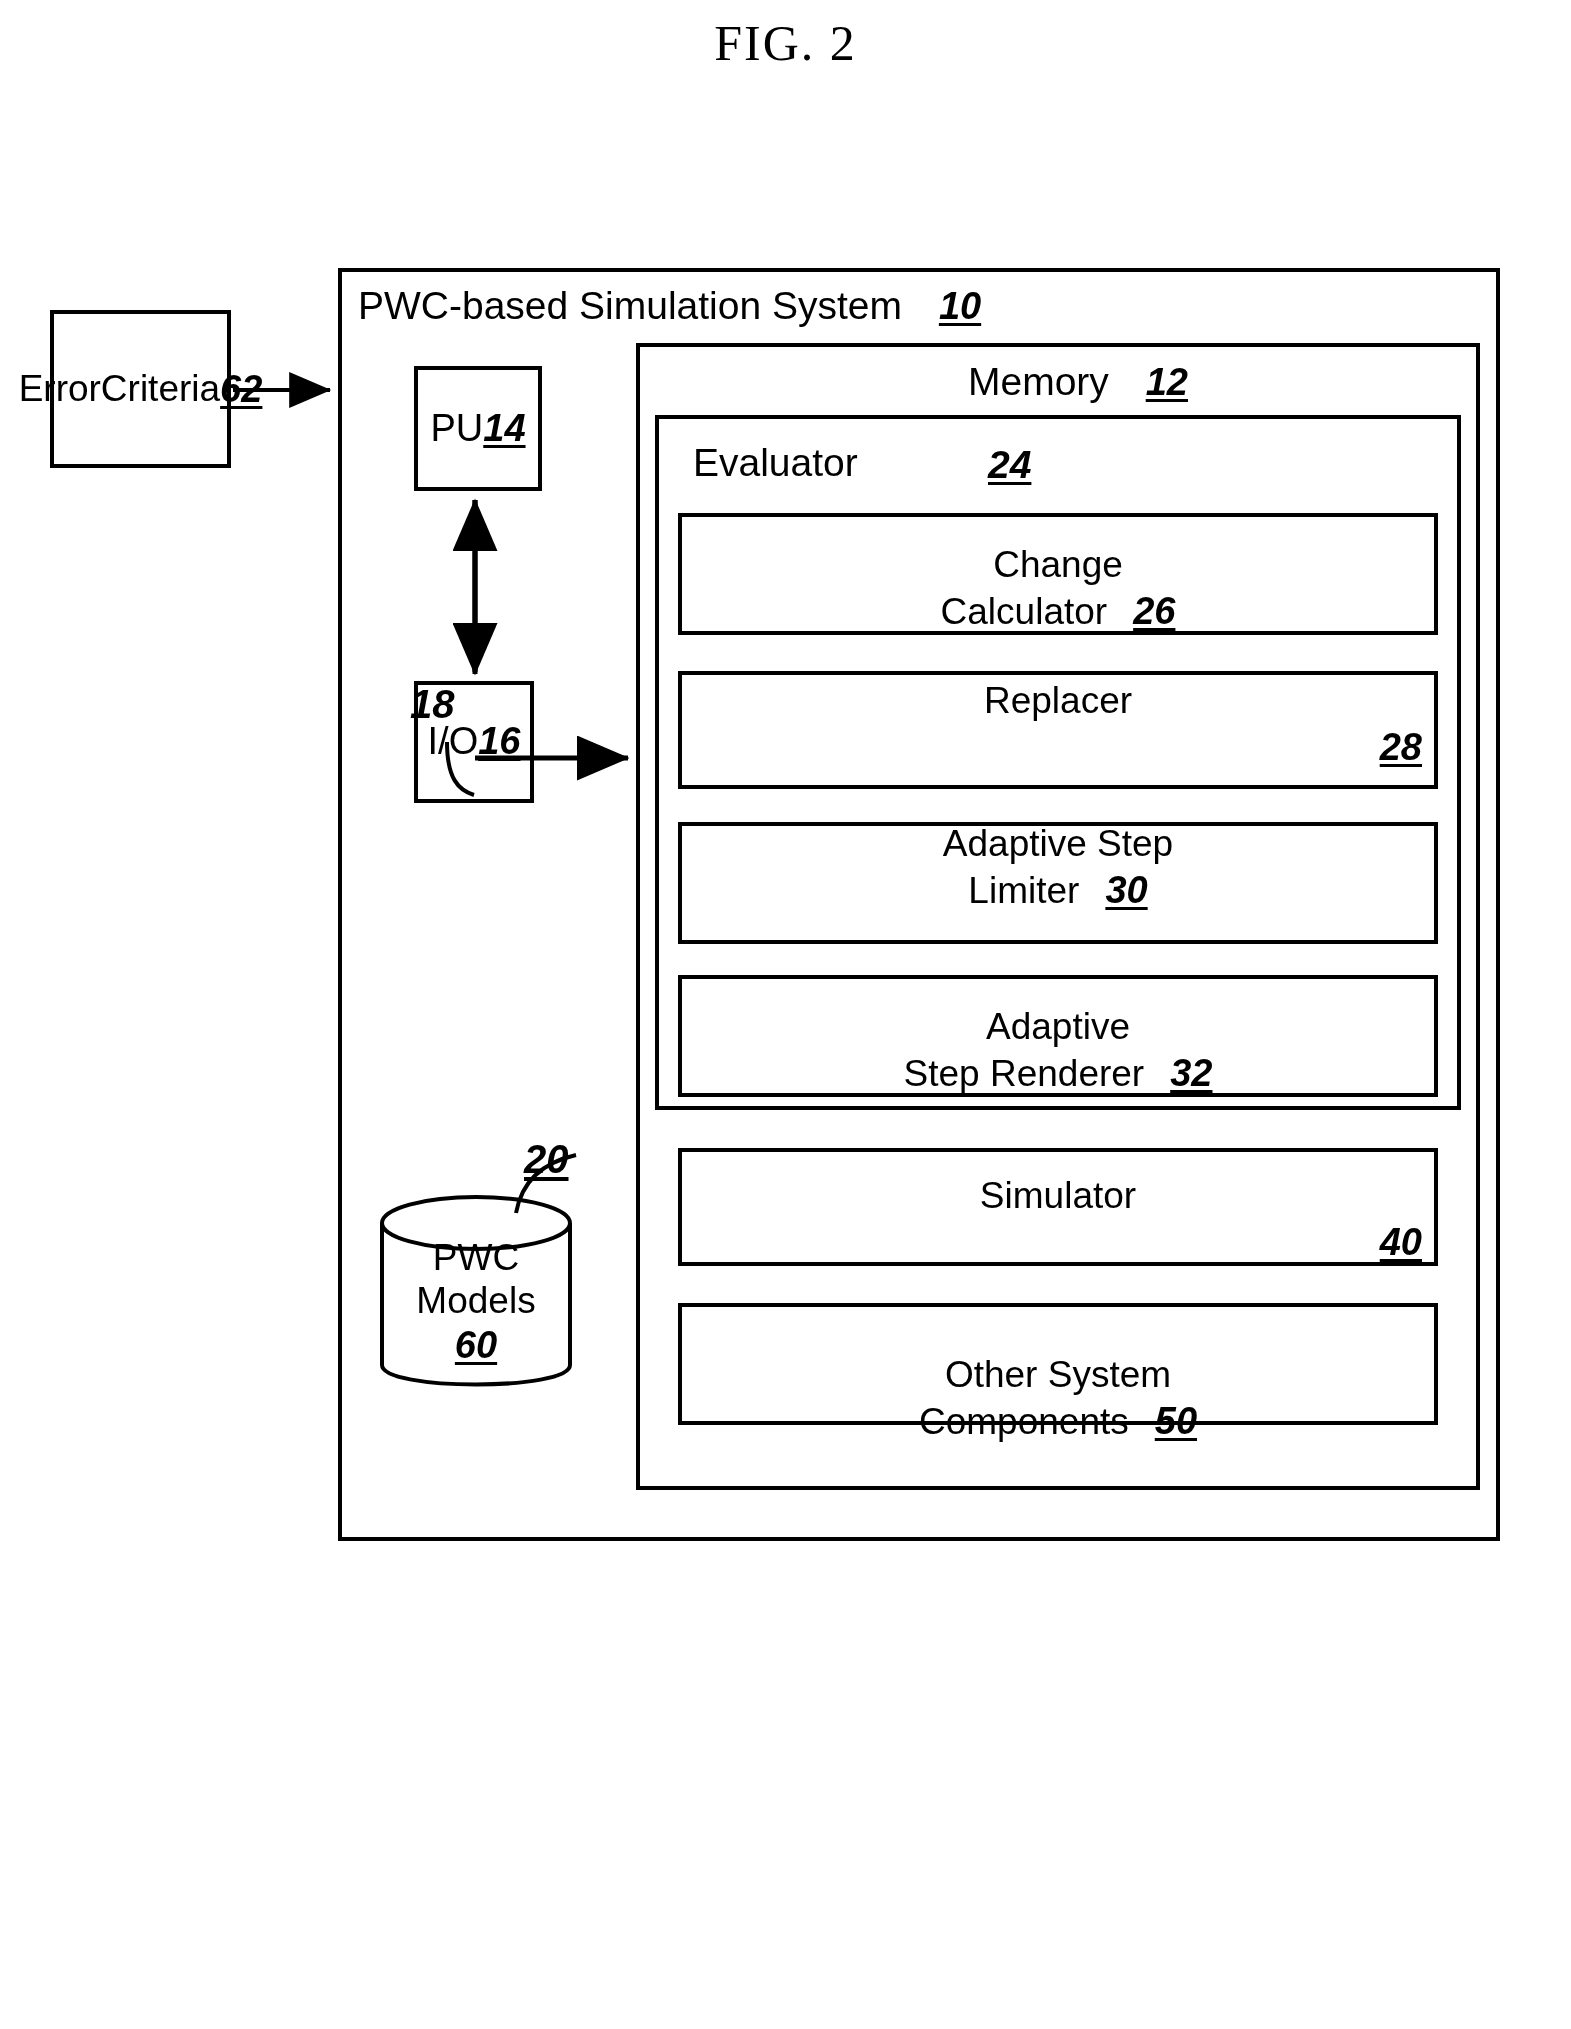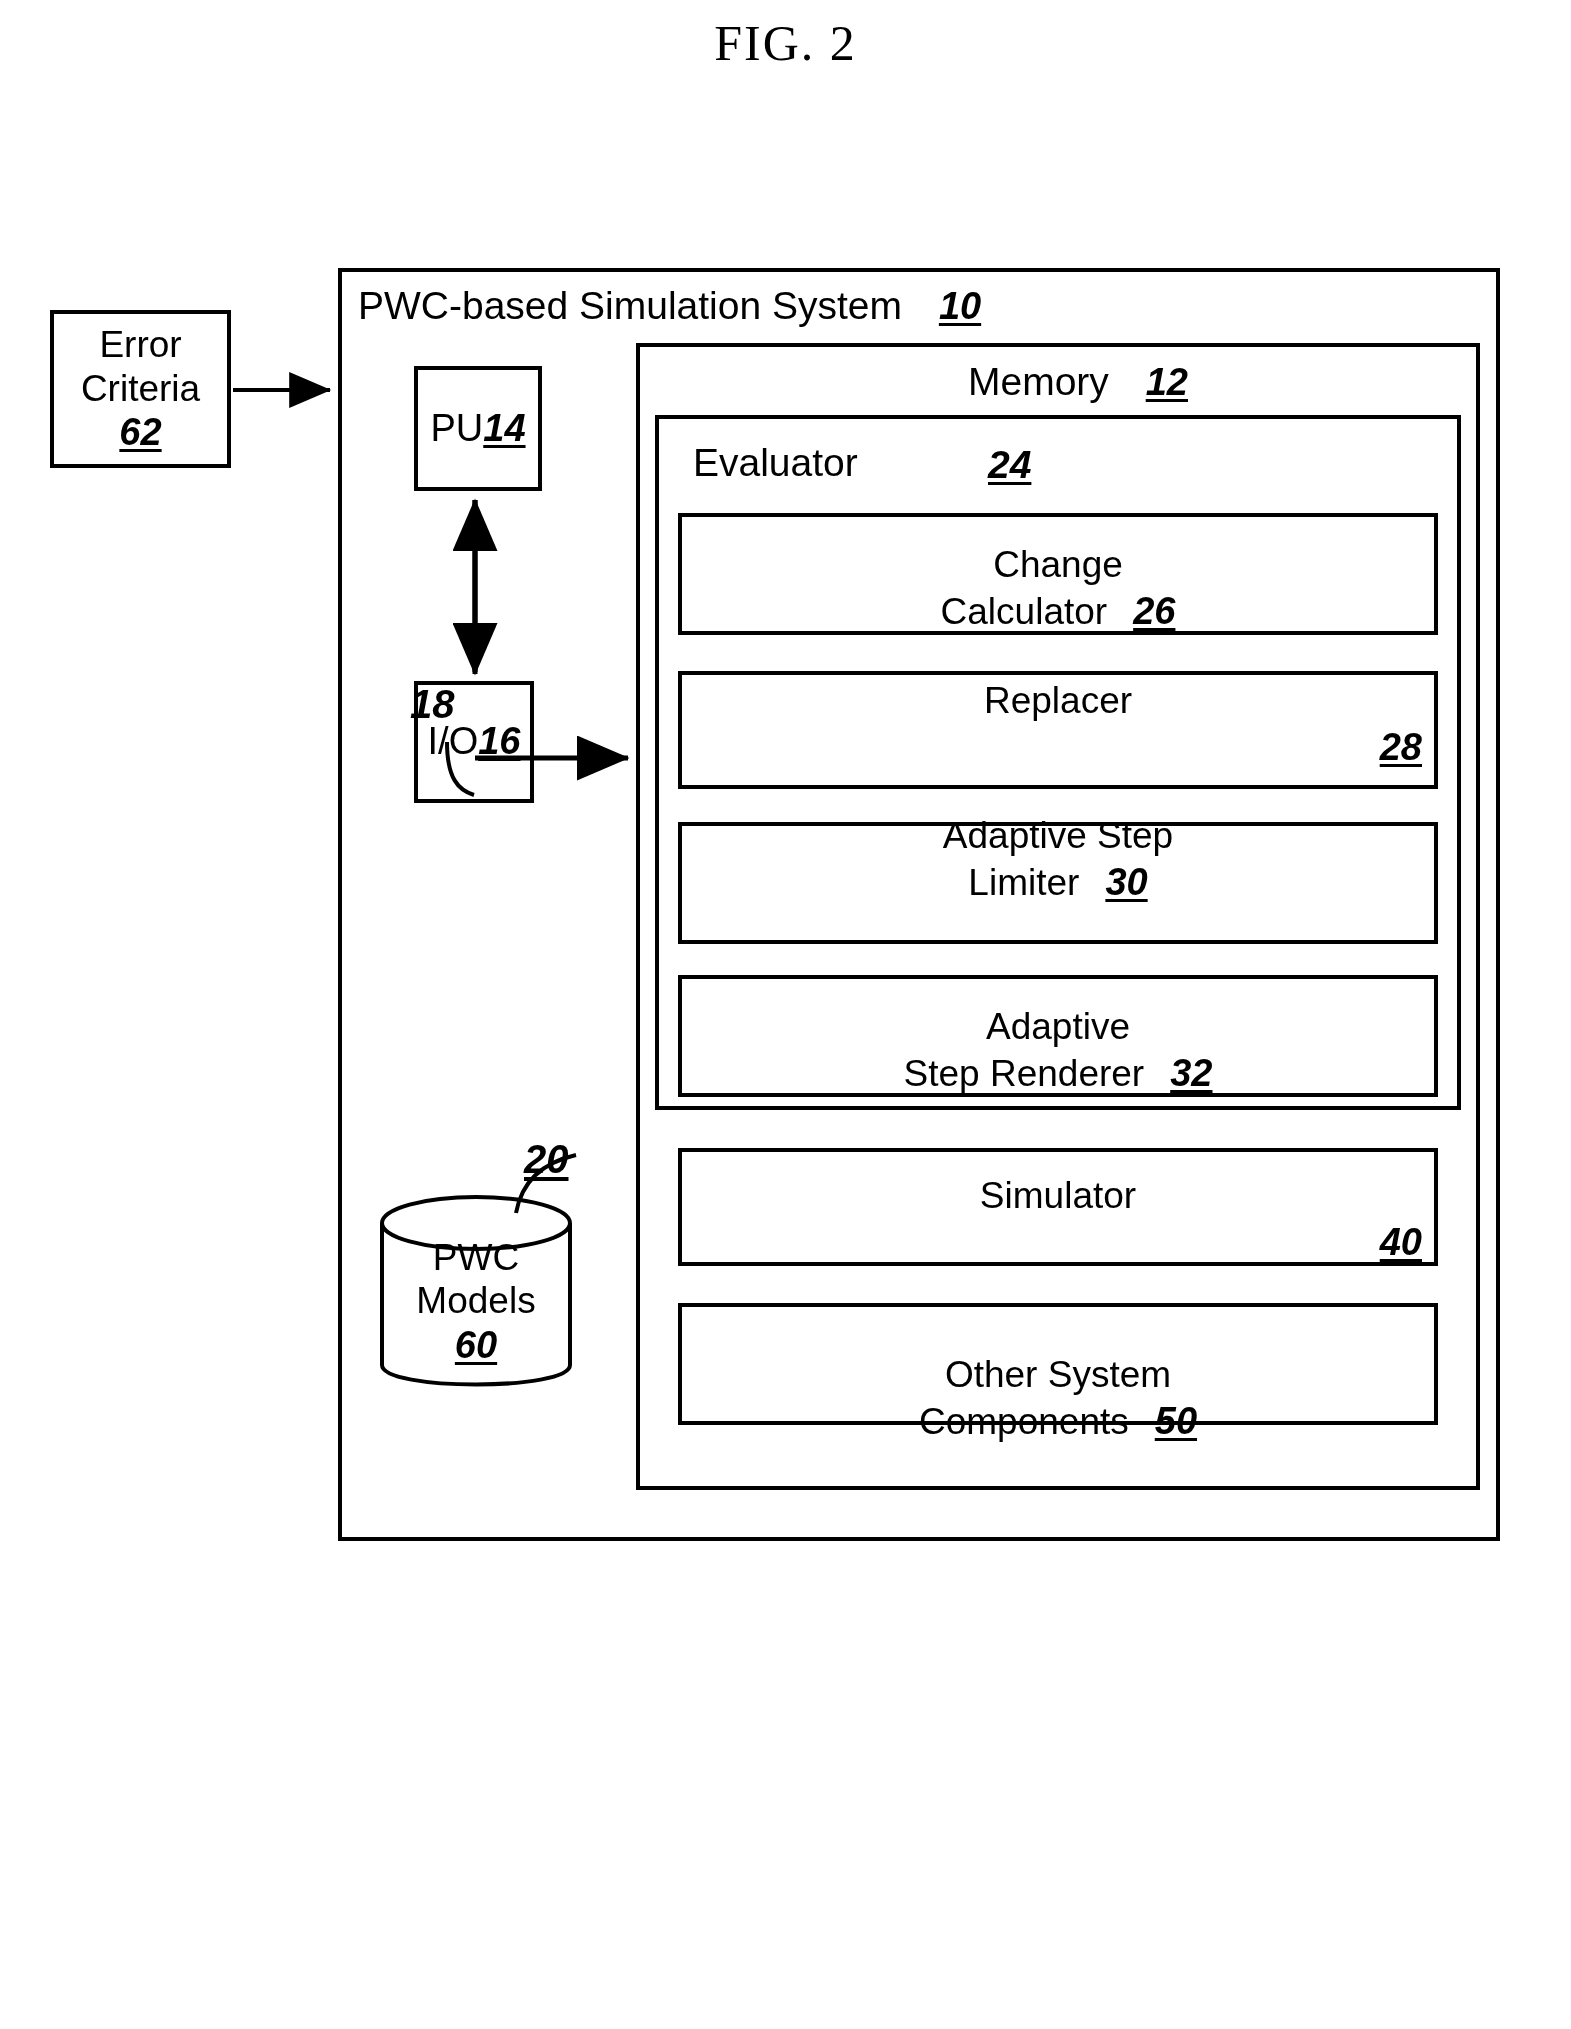--- a/index.html
+++ b/index.html
@@ -55,21 +55,21 @@
   
   #error-criteria-box {
     left: 50px; top: 310px;
     width: 181px; height: 158px;
   }
   #error-criteria-inner {
     position: absolute;
     left: 50px; top: 310px;
     width: 181px; height: 158px;
     display: flex;
-    flex-direction: column;
+    flex-direction: row;
     align-items: center;
     justify-content: center;
     font-size: 37px;
     line-height: 1.18;
   }
 
   
   #system-box {
     left: 338px; top: 268px;
     width: 1162px; height: 1273px;
@@ -217,21 +217,21 @@
 <div class="comp-text" style="left:678px; top:671px; width:760px; height:118px; padding:18px 16px;">
   <div class="comp-line">
     <span class="t">Replacer</span>
   </div>
   <div class="comp-line" style="justify-content:flex-end; padding-right:8px;">
     <span class="ref">28</span>
   </div>
 </div>
 
 <div class="comp" style="left:678px; top:822px; width:760px; height:122px;"></div>
-<div class="comp-text" style="left:678px; top:822px; width:760px; height:92px; padding:8px 16px;">
+<div class="comp-text" style="left:678px; top:822px; width:760px; height:92px; padding:0 16px;">
   <div class="comp-line">
     <span class="t">Adaptive Step</span>
   </div>
   <div class="comp-line">
     <span class="t">Limiter</span>
     <span class="ref">30</span>
   </div>
 </div>
 
 <div class="comp" style="left:678px; top:975px; width:760px; height:122px;"></div>

